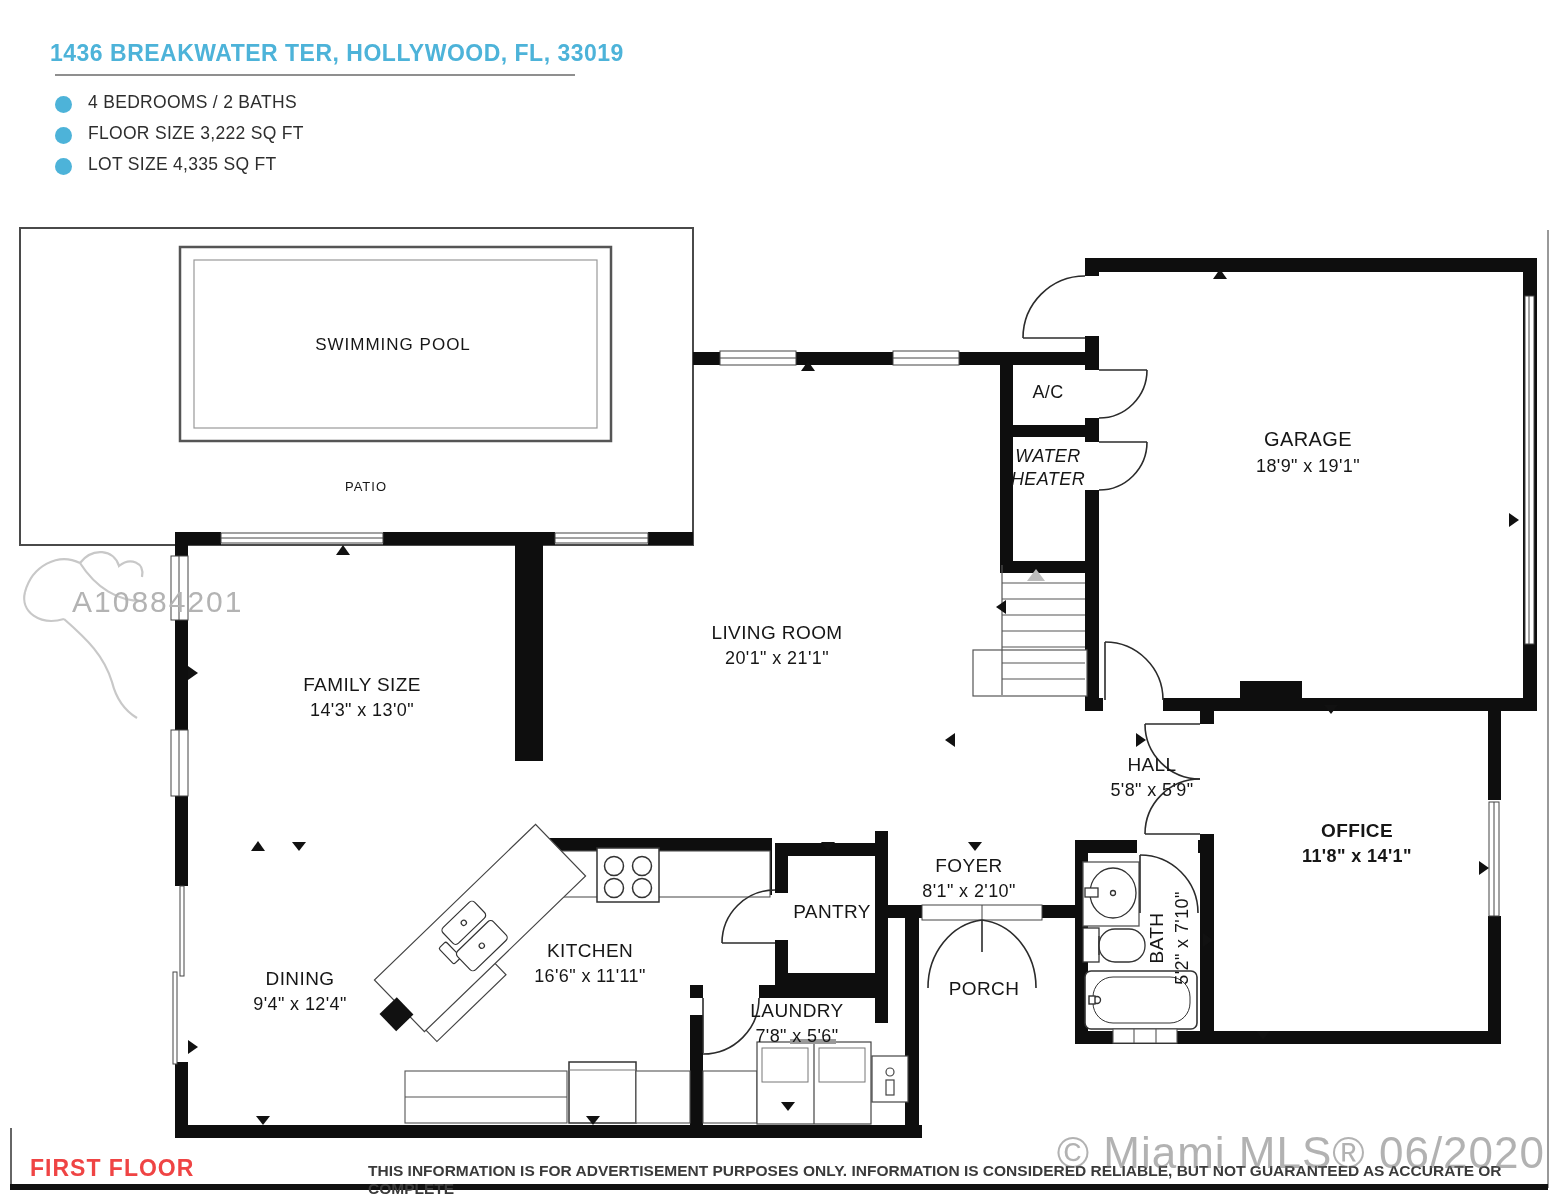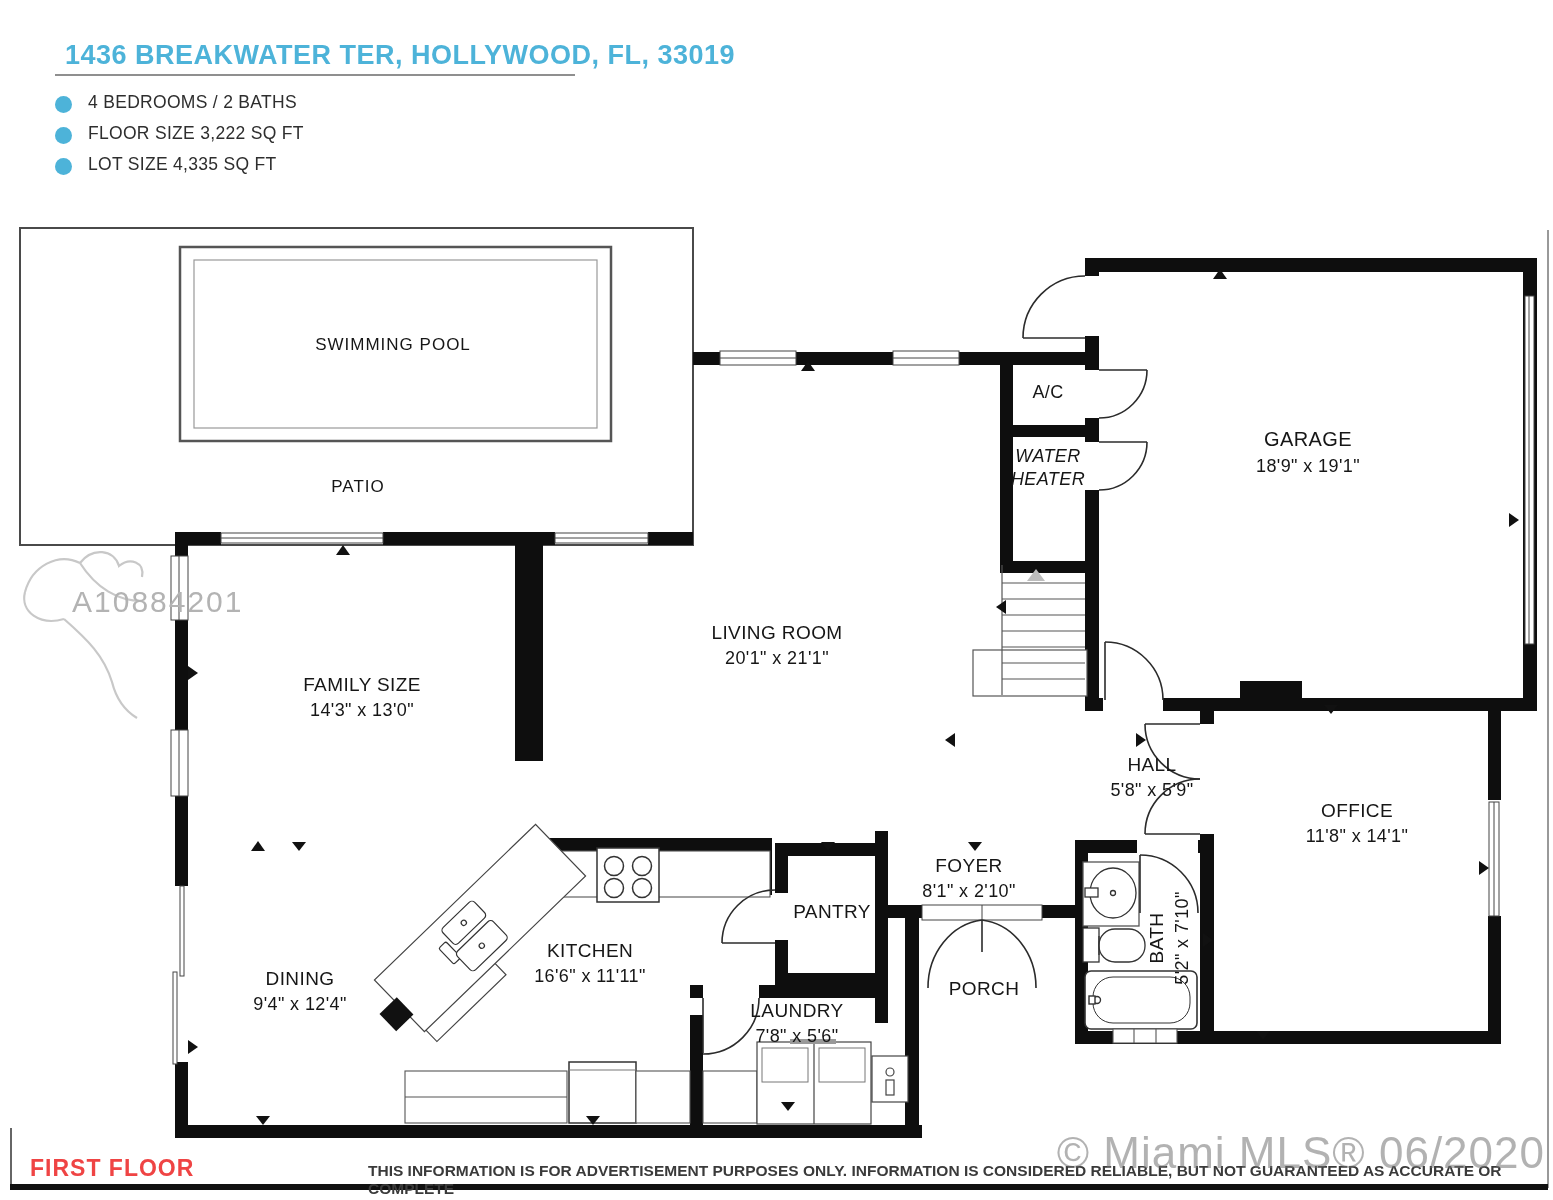--- a/index.html
+++ b/index.html
@@ -3,43 +3,43 @@
 <meta charset="utf-8">
 <style>
   html,body{margin:0;padding:0;background:#fff;}
   .page{
     position:relative;width:1553px;height:1200px;background:#fff;overflow:hidden;
     font-family:"Liberation Sans",sans-serif;color:#1b1b1b;
   }
   .plan-svg{position:absolute;left:0;top:0;z-index:1;}
   
   .hdr-title{
-    position:absolute;left:65px;top:40px;z-index:5;
-    font-size:27px;font-weight:bold;letter-spacing:.5px;color:#4db3d9;white-space:nowrap;
+    position:absolute;left:50px;top:40px;z-index:5;
+    font-size:23px;font-weight:bold;letter-spacing:.5px;color:#4db3d9;white-space:nowrap;
   }
   .hdr-rule{position:absolute;left:55px;top:74px;width:520px;height:2px;background:#8f8f8f;z-index:5;}
   .fact-row{position:absolute;left:55px;z-index:5;display:flex;align-items:flex-end;}
   .fact-row .dot{width:17px;height:17px;border-radius:50%;background:#4db3d9;margin-right:16px;flex:0 0 auto;}
   .fact-row .txt{font-size:17.5px;letter-spacing:.3px;color:#2e2e2e;white-space:nowrap;}
   .fr1{top:92px;} .fr2{top:123px;} .fr3{top:154px;}
   
   .room-label{
     position:absolute;z-index:3;text-align:center;transform:translate(-50%,-50%);
     font-size:19px;letter-spacing:.4px;line-height:1.3;color:#161616;white-space:nowrap;
   }
   .room-label .dims{font-size:18px;}
   .lbl-pool{left:393px;top:345px;font-size:17px;letter-spacing:1px;}
-  .lbl-patio{left:358px;top:487px;font-size:17px;letter-spacing:1px;}
+  .lbl-patio{left:366px;top:487px;font-size:13px;letter-spacing:1px;}
   .lbl-garage{left:1308px;top:452px;font-size:20px;}
   .lbl-ac{left:1048px;top:393px;font-size:18px;}
   .lbl-water-heater{left:1048px;top:467px;font-size:18px;white-space:normal;width:112px;line-height:1.25;font-style:italic;}
   .lbl-living{left:777px;top:646px;}
   .lbl-family{left:362px;top:698px;}
   .lbl-hall{left:1152px;top:778px;}
-  .lbl-office{left:1357px;top:824px;}
+  .lbl-office{left:1357px;top:844px;font-weight:bold;}
   .lbl-foyer{left:969px;top:879px;}
   .lbl-bath{left:1170px;top:938px;transform:translate(-50%,-50%) rotate(-90deg);}
   .lbl-pantry{left:832px;top:912px;}
   .lbl-porch{left:984px;top:989px;}
   .lbl-kitchen{left:590px;top:964px;}
   .lbl-dining{left:300px;top:992px;}
   .lbl-laundry{left:797px;top:1024px;}
   
   .wm-mls-number{
     position:absolute;left:72px;top:585px;z-index:4;

